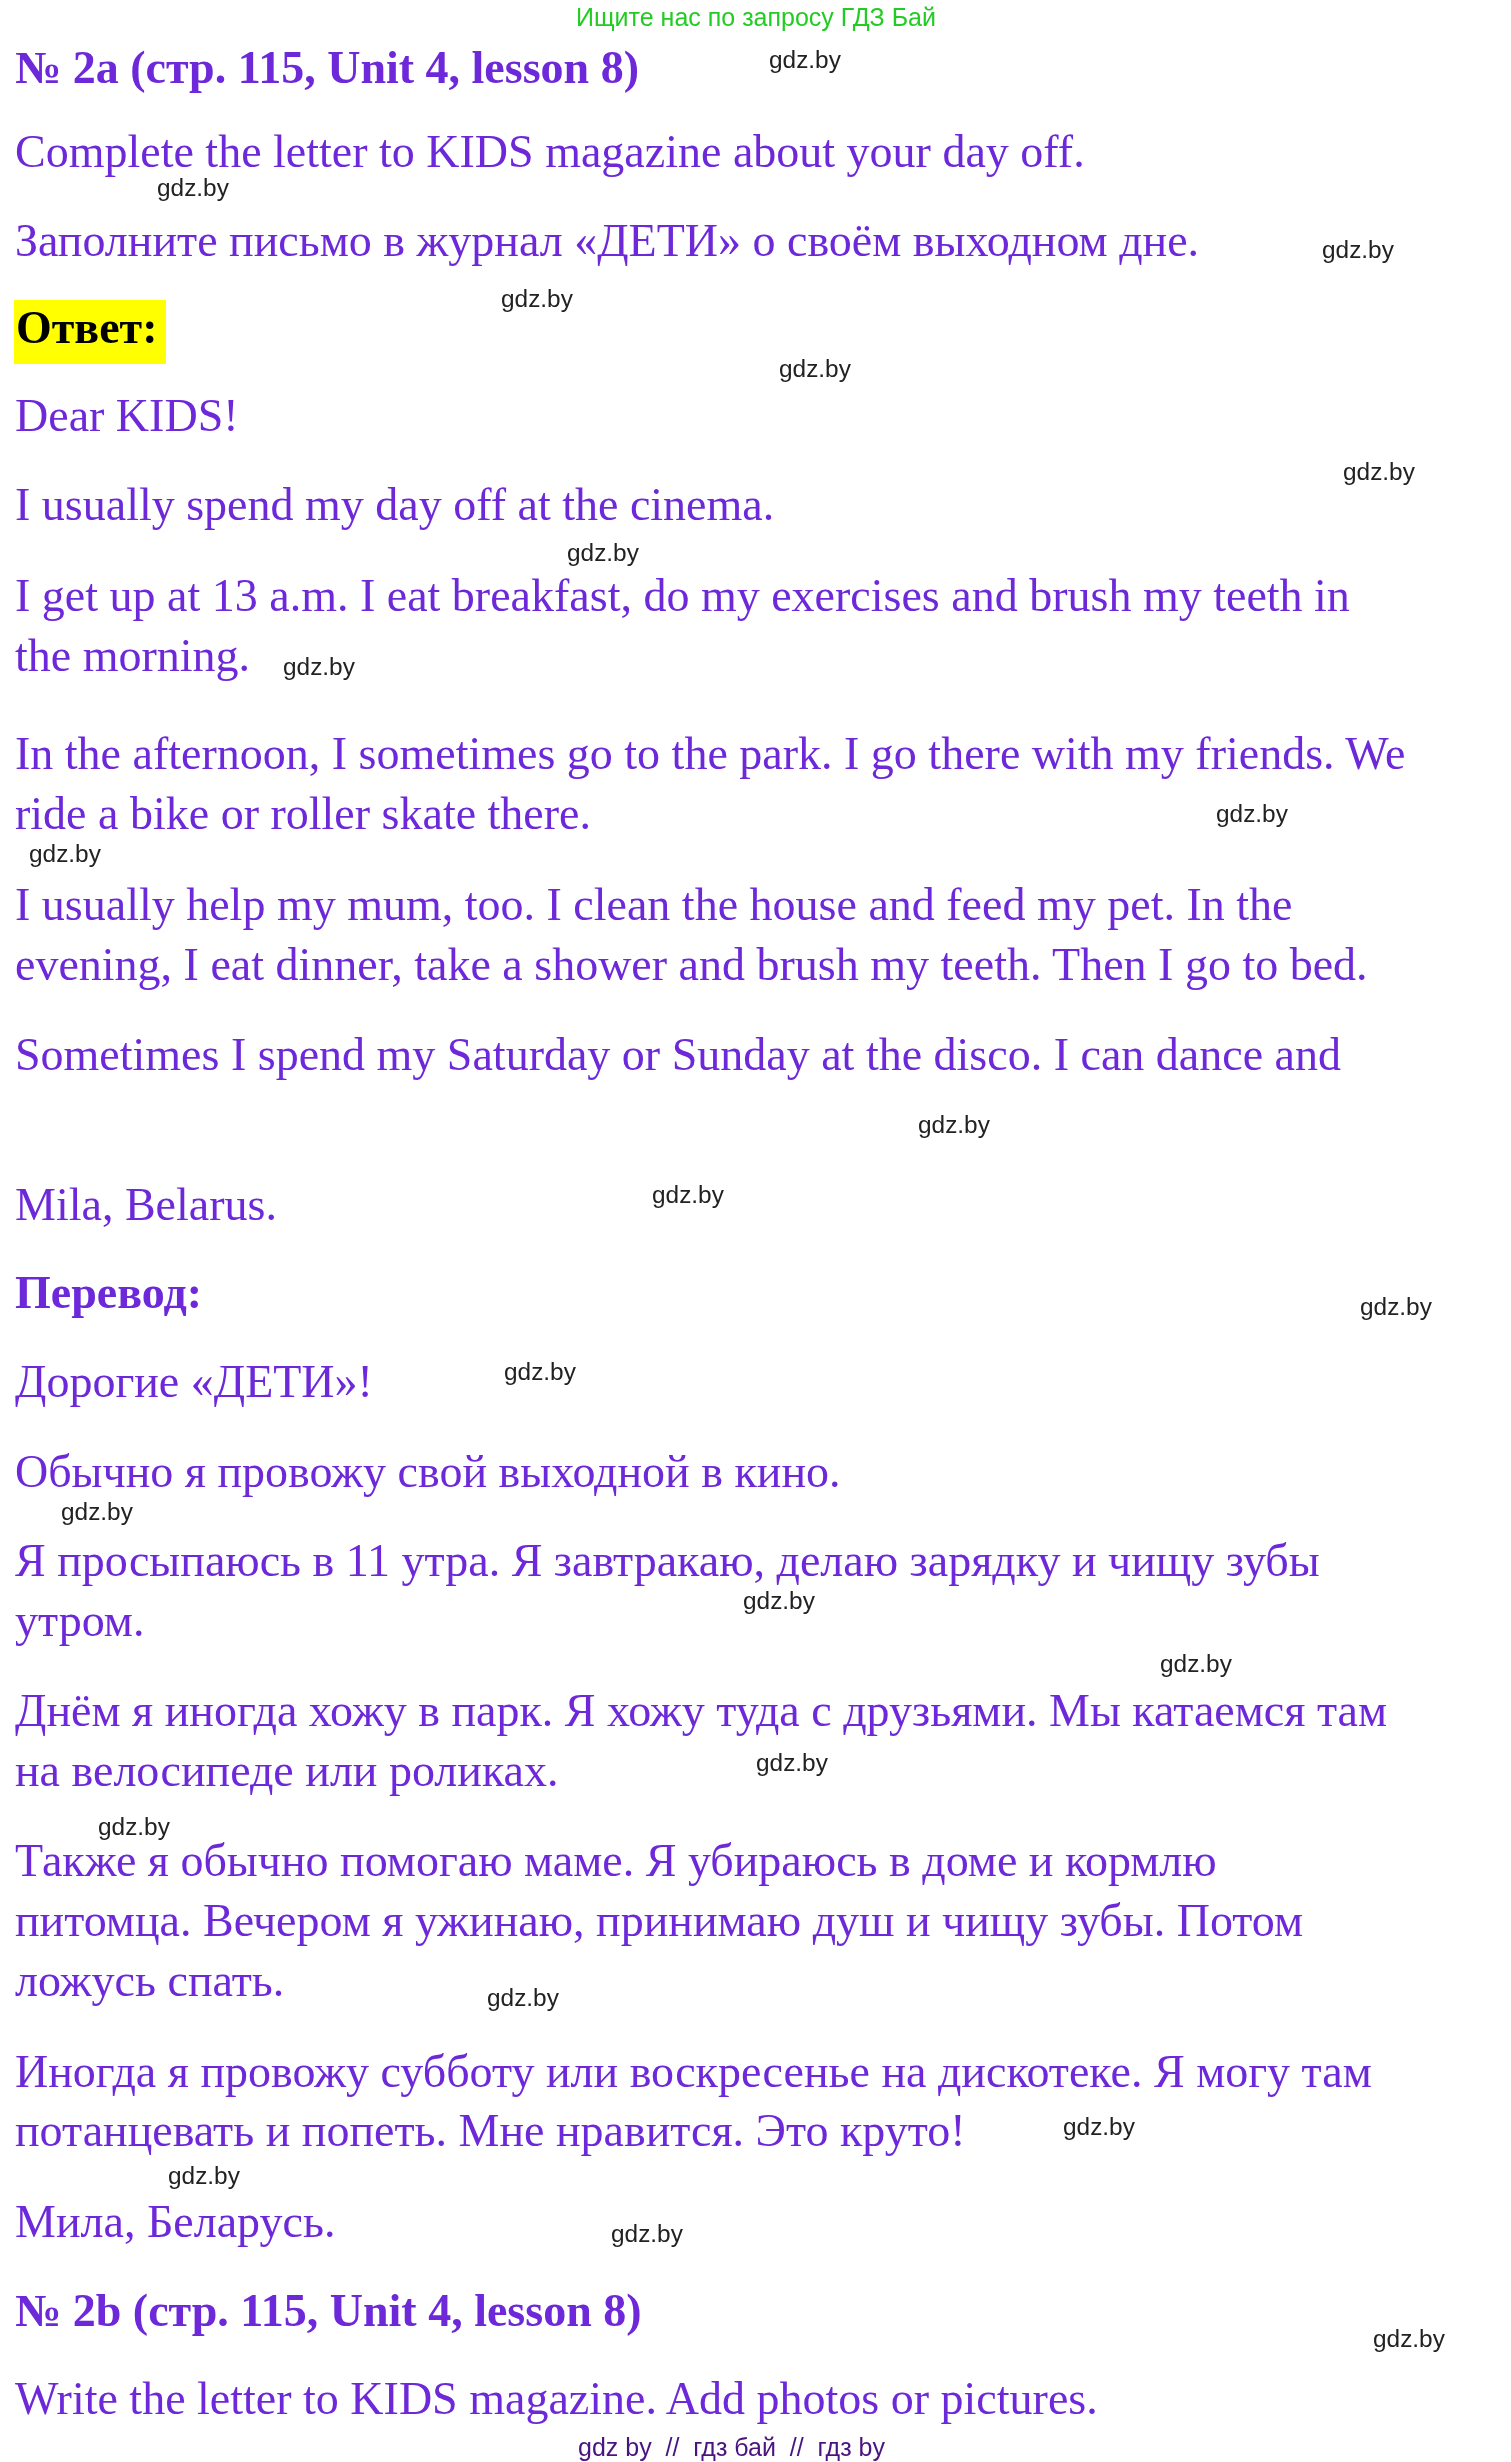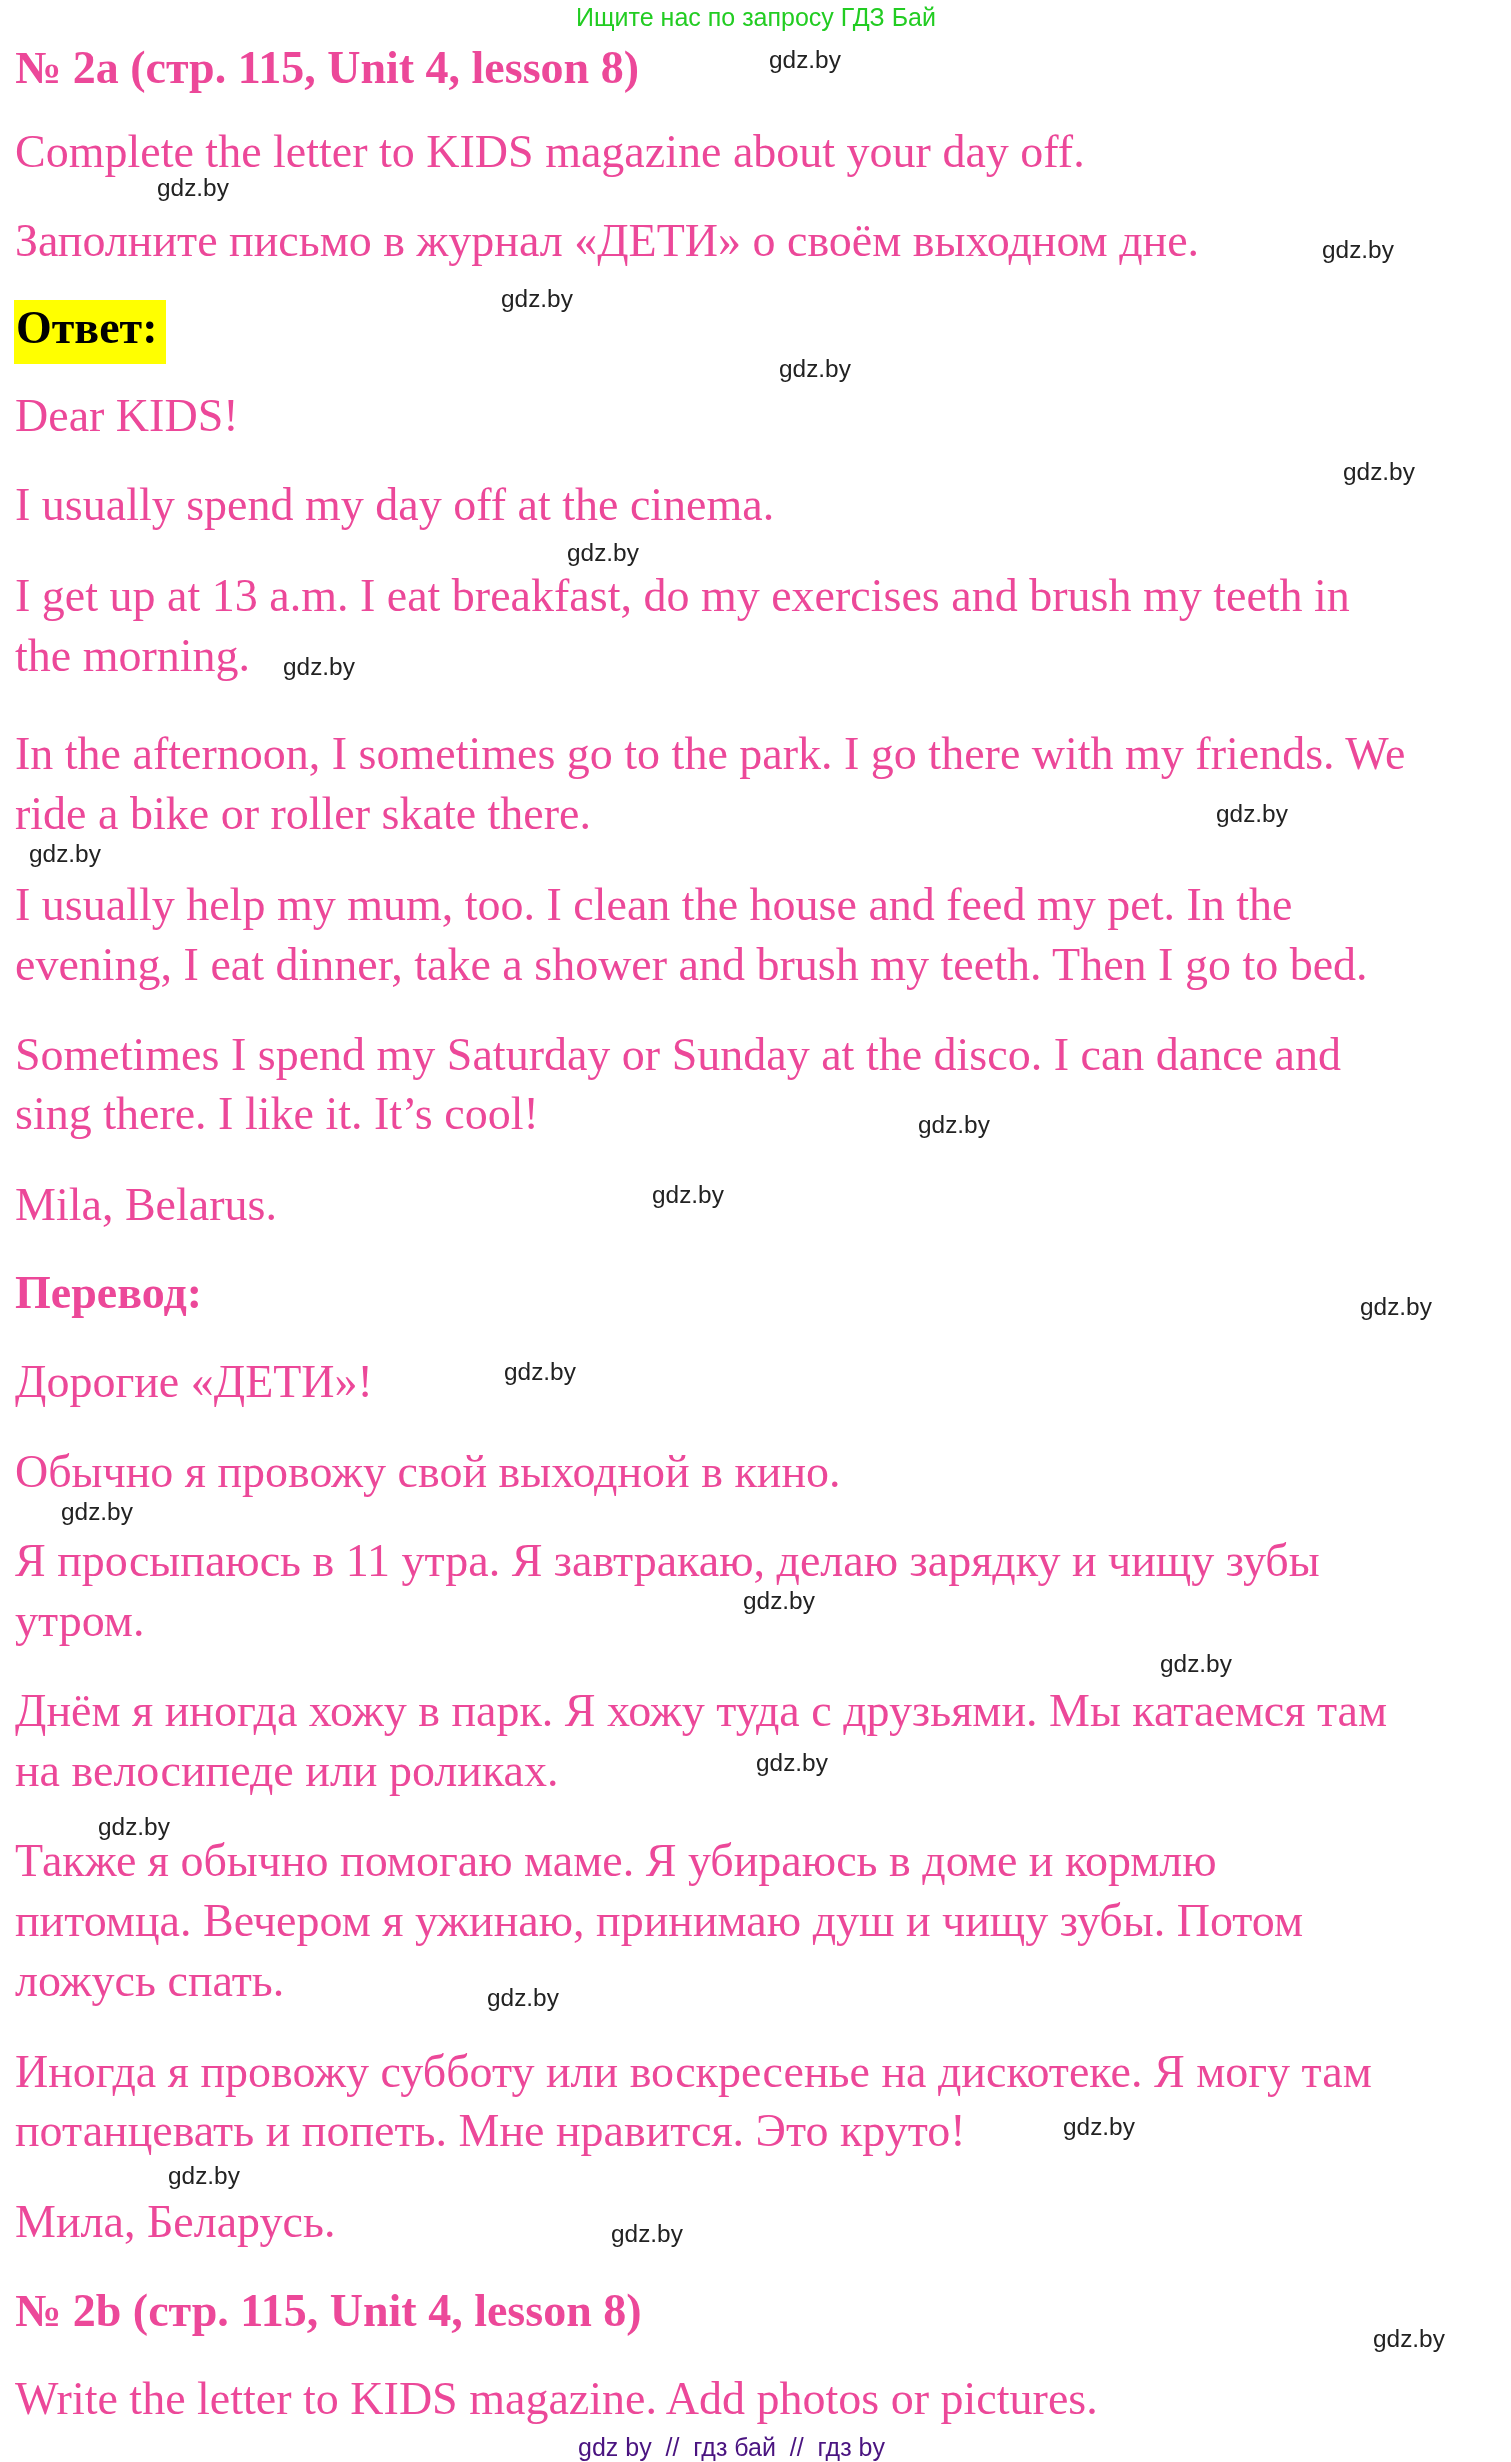--- a/index.html
+++ b/index.html
@@ -11,21 +11,21 @@
     color: #22cc22; text-decoration: none;
   }
   .bottom-link {
     position: absolute; left: 0; width: 1463px; top: 2432px; text-align: center;
     font-family: "Liberation Sans", "DejaVu Sans", sans-serif; font-size: 25px; line-height: 30px;
     color: #4a1480; white-space: pre;
   }
   .line {
     position: absolute; left: 15px; white-space: nowrap;
     font-family: "Liberation Serif", "DejaVu Serif", serif; font-size: 46px; line-height: 46px;
-    color: #ec4899;
+    color: #6d28d9;
   }
   .heading { font-weight: bold; font-size: 46px; }
   .answer-label {
     position: absolute; left: 14.3px; top: 300px; width: 152px; height: 64px;
     background: #ffff00;
   }
   .answer-label span {
     position: absolute; left: 1.7px; top: 5px;
     font-family: "Liberation Serif", "DejaVu Serif", serif; font-weight: bold;
     font-size: 46px; line-height: 46px; color: #000000; white-space: nowrap;
@@ -52,21 +52,20 @@
 
   <div class="line" style="top:393px;">Dear KIDS!</div>
   <div class="line" style="top:482px;">I usually spend my day off at the cinema.</div>
   <div class="line" style="top:573px;">I get up at 13 a.m. I eat breakfast, do my exercises and brush my teeth in</div>
   <div class="line" style="top:633px;">the morning.</div>
   <div class="line" style="top:731px;">In the afternoon, I sometimes go to the park. I go there with my friends. We</div>
   <div class="line" style="top:791px;">ride a bike or roller skate there.</div>
   <div class="line" style="top:882px;">I usually help my mum, too. I clean the house and feed my pet. In the</div>
   <div class="line" style="top:942px;">evening, I eat dinner, take a shower and brush my teeth. Then I go to bed.</div>
   <div class="line" style="top:1032px;">Sometimes I spend my Saturday or Sunday at the disco. I can dance and</div>
-  <div class="line" style="top:1091px;">sing there. I like it. It’s cool!</div>
   <div class="line" style="top:1182px;">Mila, Belarus.</div>
 
   <div class="line heading" style="top:1270px;">Перевод:</div>
 
   <div class="line" style="top:1359px;">Дорогие «ДЕТИ»!</div>
   <div class="line" style="top:1449px;">Обычно я провожу свой выходной в кино.</div>
   <div class="line" style="top:1538px;">Я просыпаюсь в 11 утра. Я завтракаю, делаю зарядку и чищу зубы</div>
   <div class="line" style="top:1598px;">утром.</div>
   <div class="line" style="top:1688px;">Днём я иногда хожу в парк. Я хожу туда с друзьями. Мы катаемся там</div>
   <div class="line" style="top:1748px;">на велосипеде или роликах.</div>

